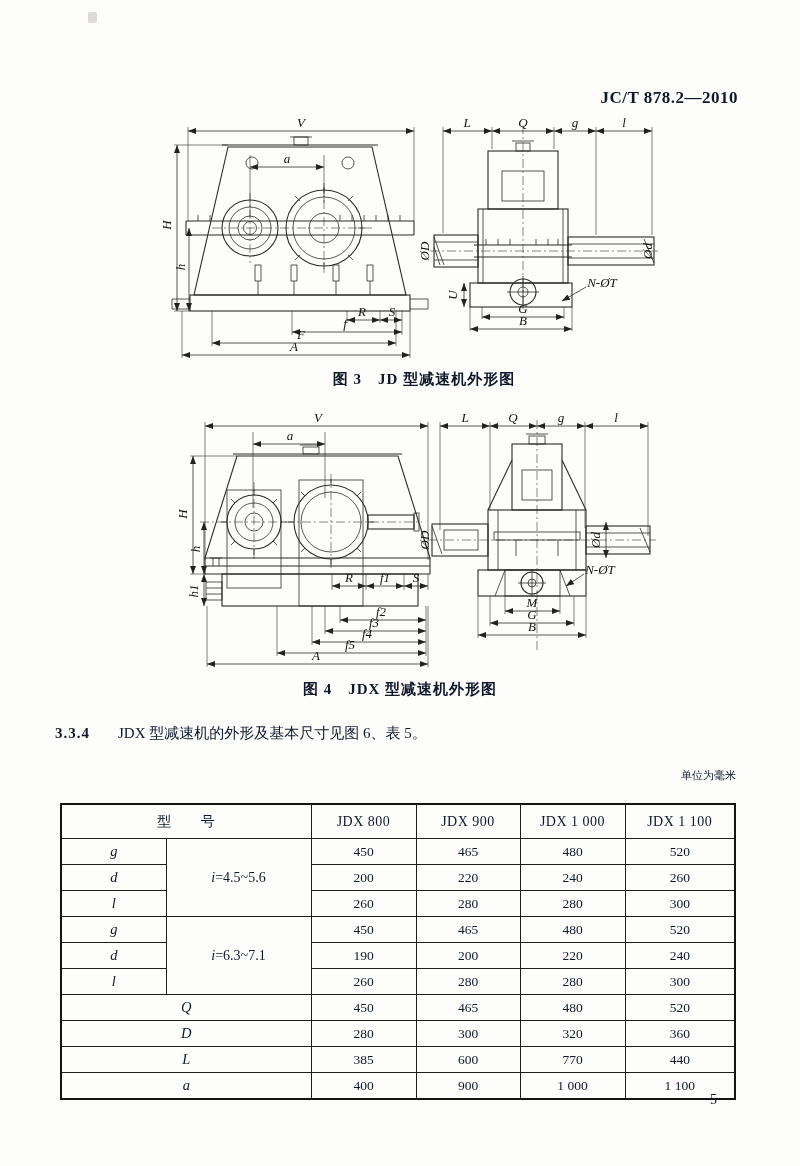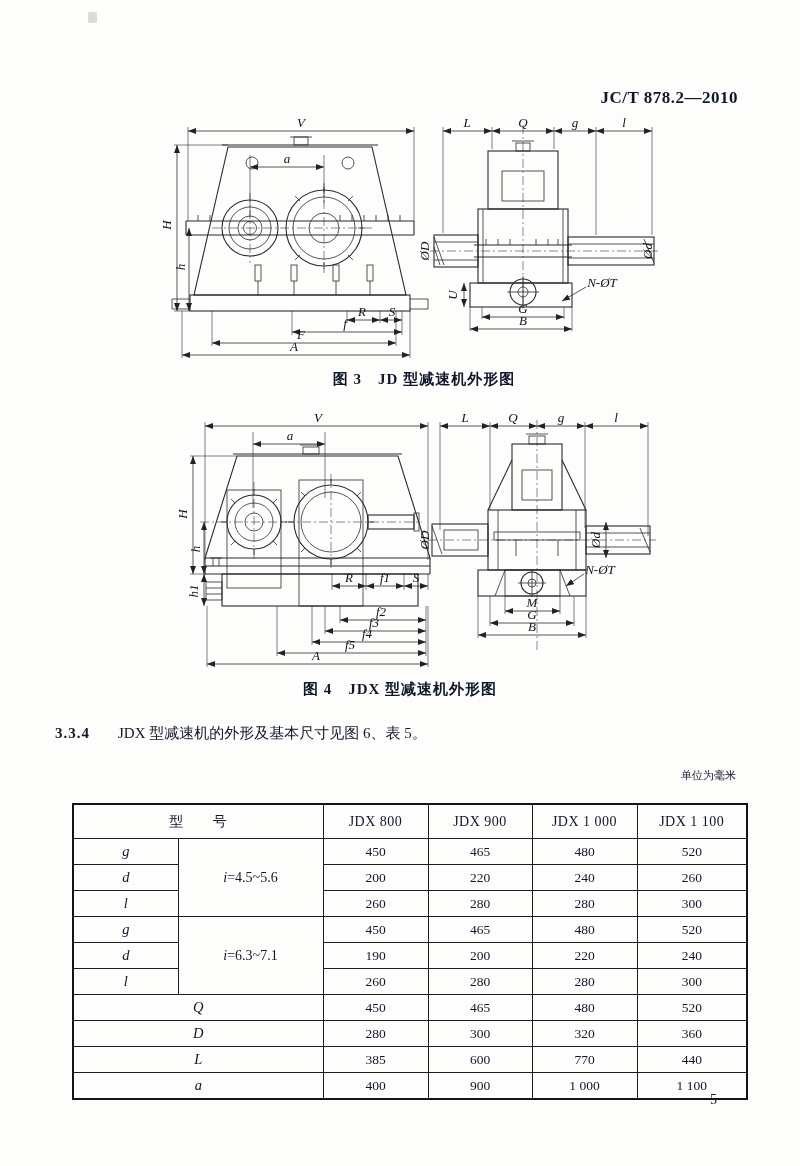--- a/index.html
+++ b/index.html
@@ -13,21 +13,21 @@
   .fig-caption{left:0;width:800px;text-align:center;font-weight:bold;font-size:15px;letter-spacing:1px;}
   #fig3-caption{top:370px;padding-left:24px;}
   #fig4-caption{top:680px;text-align:center;}
   #section-para{top:724px;left:55px;width:640px;font-size:15px;}
   #section-para .num{font-weight:bold;margin-right:28px;letter-spacing:1px;}
   #table-title-row{top:766px;left:65px;width:673px;height:22px;}
   #table-title{position:absolute;left:0;width:100%;text-align:center;font-weight:bold;font-size:15px;letter-spacing:1px;}
   #unit-note{position:absolute;right:2px;top:2px;font-size:11px;}
   #page-number{top:1092px;left:710px;font-size:14px;}
   
-  #dim-table{top:803px;left:72px;}
+  #dim-table{top:803px;left:60px;}
   table{border-collapse:collapse;table-layout:fixed;width:674px;border:2px solid #141414;}
   td{border:1px solid #1c1c1c;text-align:center;vertical-align:middle;
      font-size:13.5px;padding:0;height:25px;line-height:1;}
   tr.hdr td{height:33px;font-size:14px;letter-spacing:.5px;}
   td.param{font-style:italic;font-size:14.5px;}
   td.ratio{font-size:14px;}
   td.ratio i{font-style:italic;}
   
   svg{position:absolute;left:0;}
   #fig3{top:115px;}

